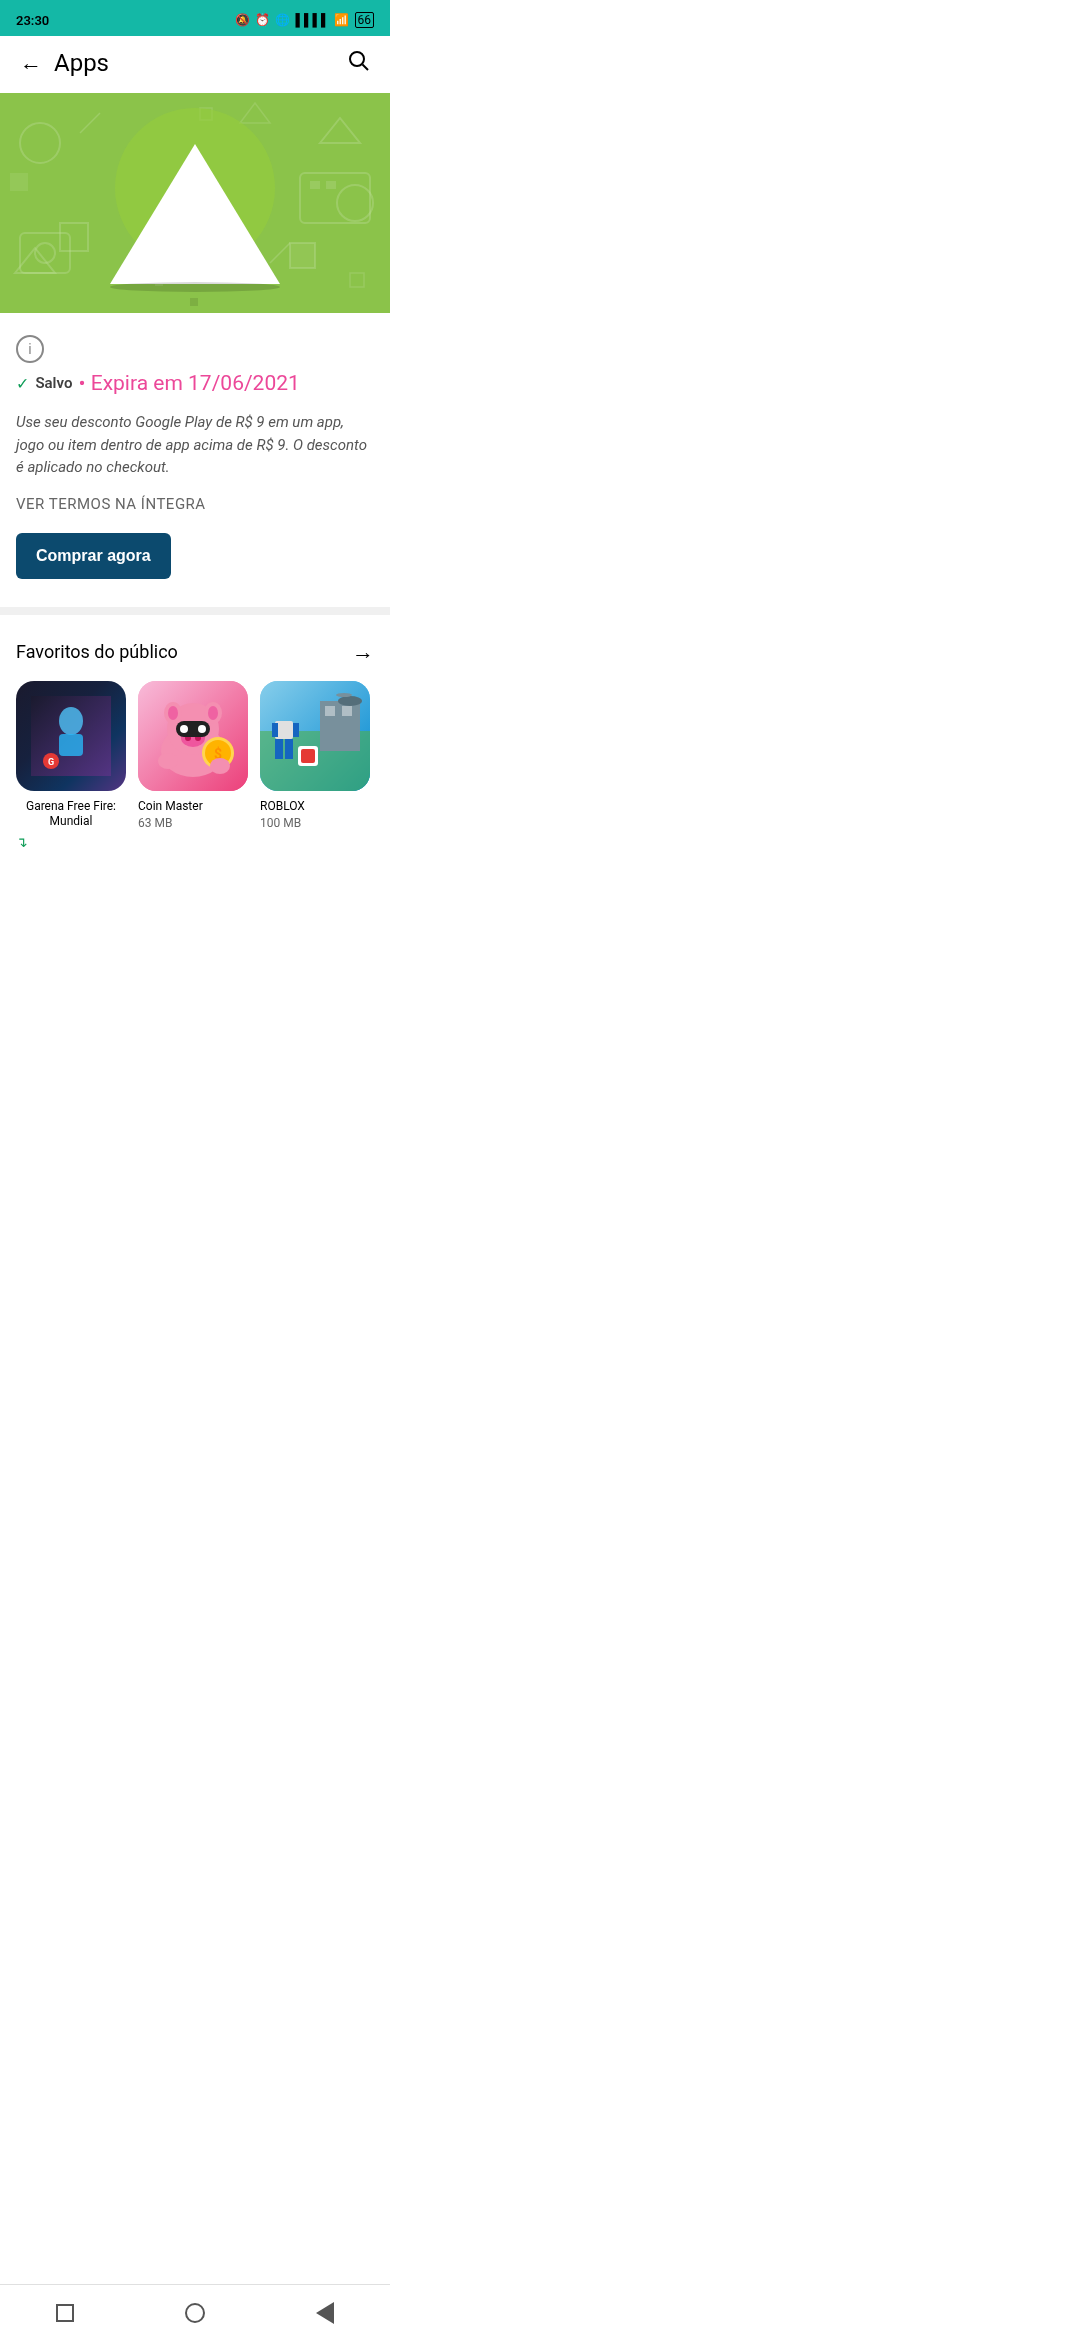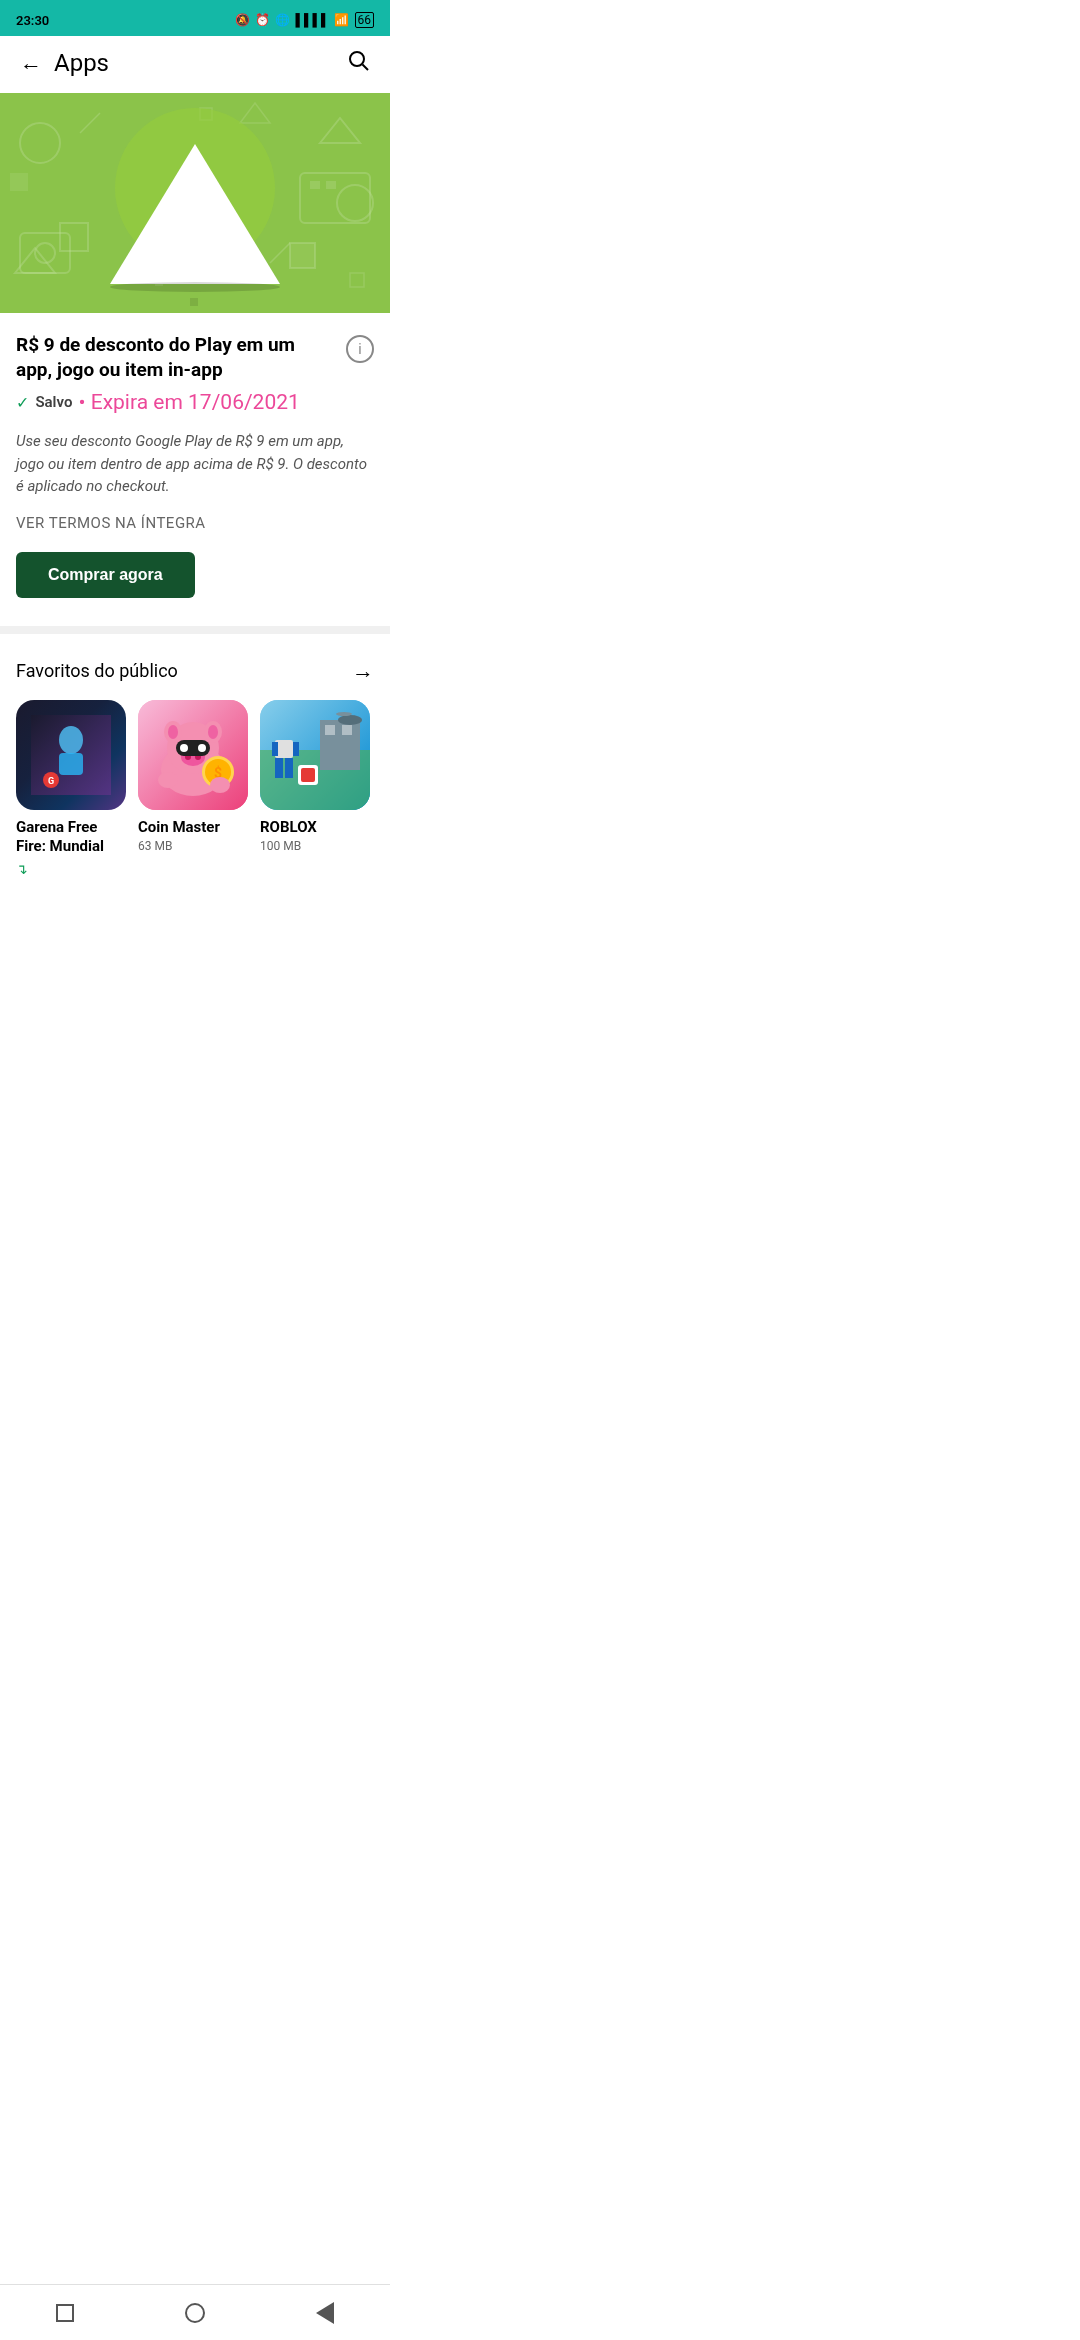--- a/index.html
+++ b/index.html
@@ -165,25 +165,25 @@
     }
     .terms-link {
       font-size: 15px;
       color: #666;
       font-weight: 400;
       letter-spacing: 0.5px;
       margin-top: 16px;
       cursor: pointer;
     }
     .buy-btn {
-      background: #14532d;
+      background: #0c4a6e;
       color: #fff;
       border: none;
       border-radius: 6px;
-      padding: 14px 32px;
+      padding: 14px 20px;
       font-size: 16px;
       font-weight: 600;
       cursor: pointer;
       margin-top: 20px;
       display: inline-block;
     }
 
     
     .divider {
       height: 8px;
@@ -244,24 +244,25 @@
       align-items: center;
       justify-content: center;
     }
     .app-icon-roblox {
       background: linear-gradient(135deg, #87ceeb 0%, #4fc3f7 50%, #0288d1 100%);
       display: flex;
       align-items: center;
       justify-content: center;
     }
     .app-name {
-      font-size: 15px;
-      font-weight: 700;
+      font-size: 12px;
+      font-weight: 400;
       color: #000;
       line-height: 1.3;
+      text-align: center;
     }
     .app-size {
       font-size: 12px;
       color: #666;
       margin-top: 2px;
     }
 
     
     .bottom-nav {
       position: fixed;
@@ -376,21 +377,20 @@
   <div style="position:absolute; width:160px; height:160px; border-radius:50%; background:rgba(150,205,60,0.6); top:15px; left:50%; transform:translateX(-50%); z-index:1;"></div>
 
   <div style="position:relative; z-index:3; display:flex; flex-direction:column; align-items:center; margin-top:10px;">
     <div class="banner-triangle"></div>
     <div class="banner-triangle-shadow"></div>
   </div>
 </div>
 
 <div class="content">
   <div class="promo-header">
-    <div class="promo-title">R$ 9 de desconto do Play em um app, jogo ou item in-app</div>
     <div class="info-icon">i</div>
   </div>
   <div class="promo-status">
     <span class="checkmark">✓</span>
     <span class="saved-text">Salvo</span>
     <span class="expire-text">• Expira em 17/06/2021</span>
   </div>
   <div class="promo-desc">Use seu desconto Google Play de R$ 9 em um app, jogo ou item dentro de app acima de R$ 9. O desconto é aplicado no checkout.</div>
   <div class="terms-link">VER TERMOS NA ÍNTEGRA</div>
   <button class="buy-btn">Comprar agora</button>

